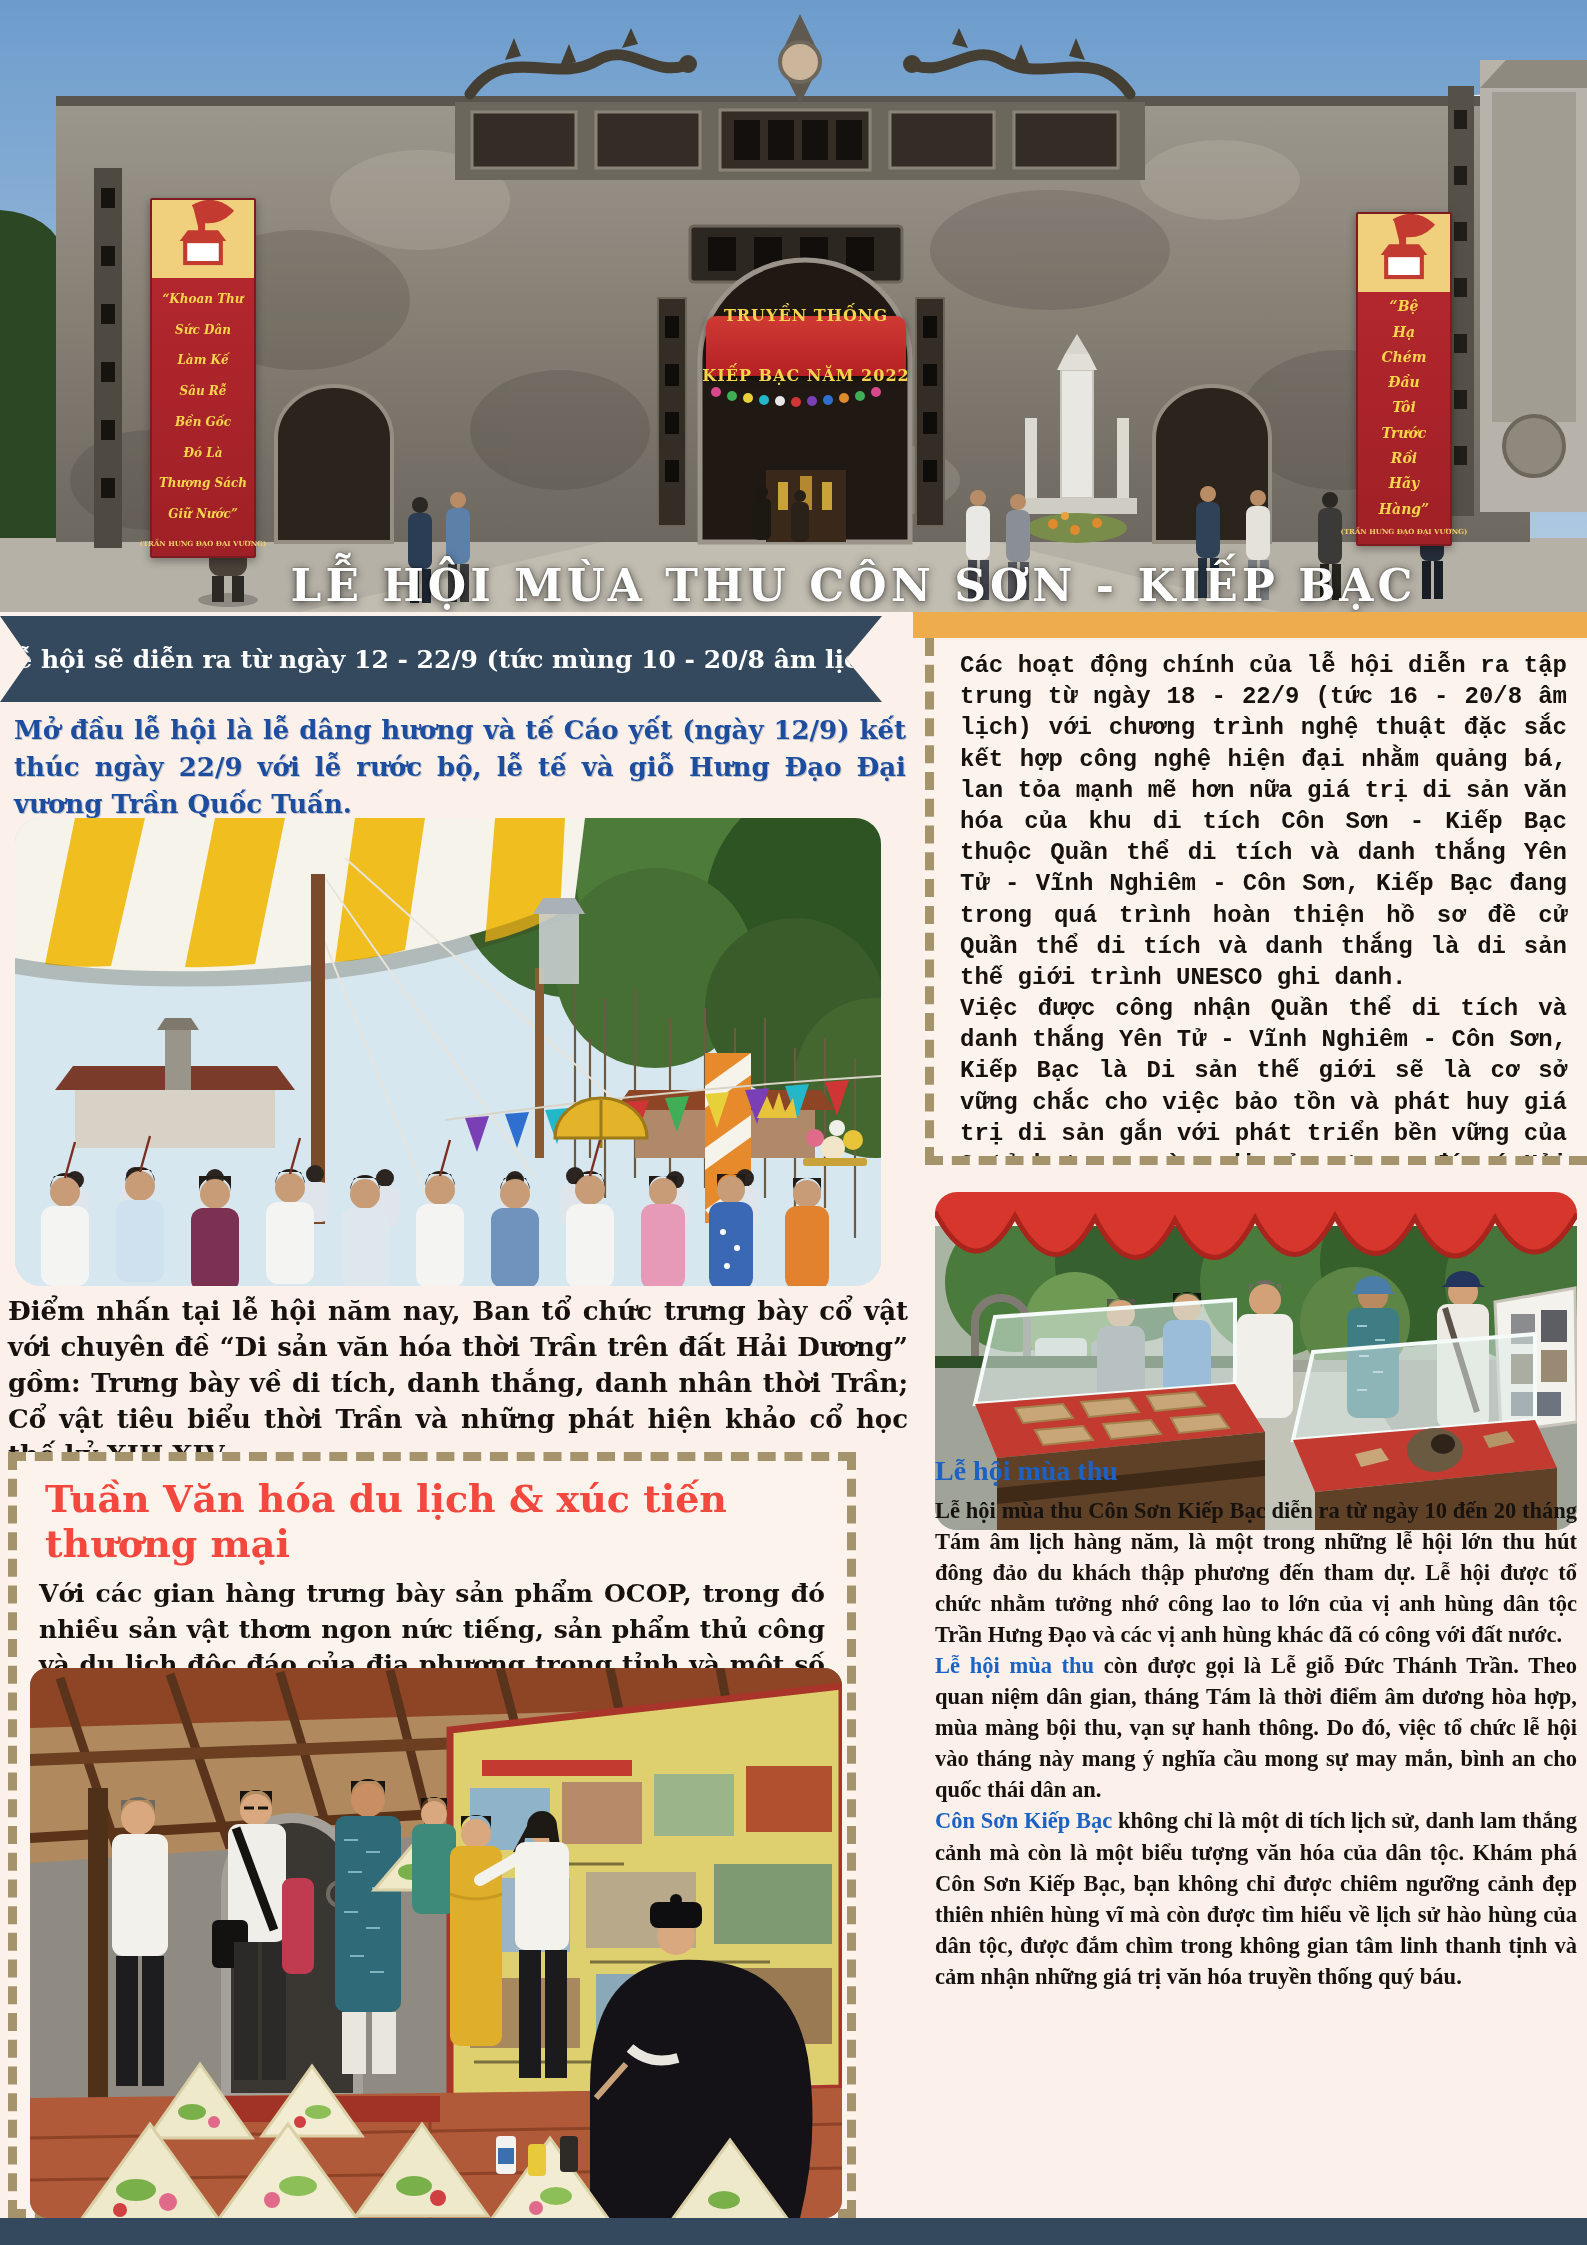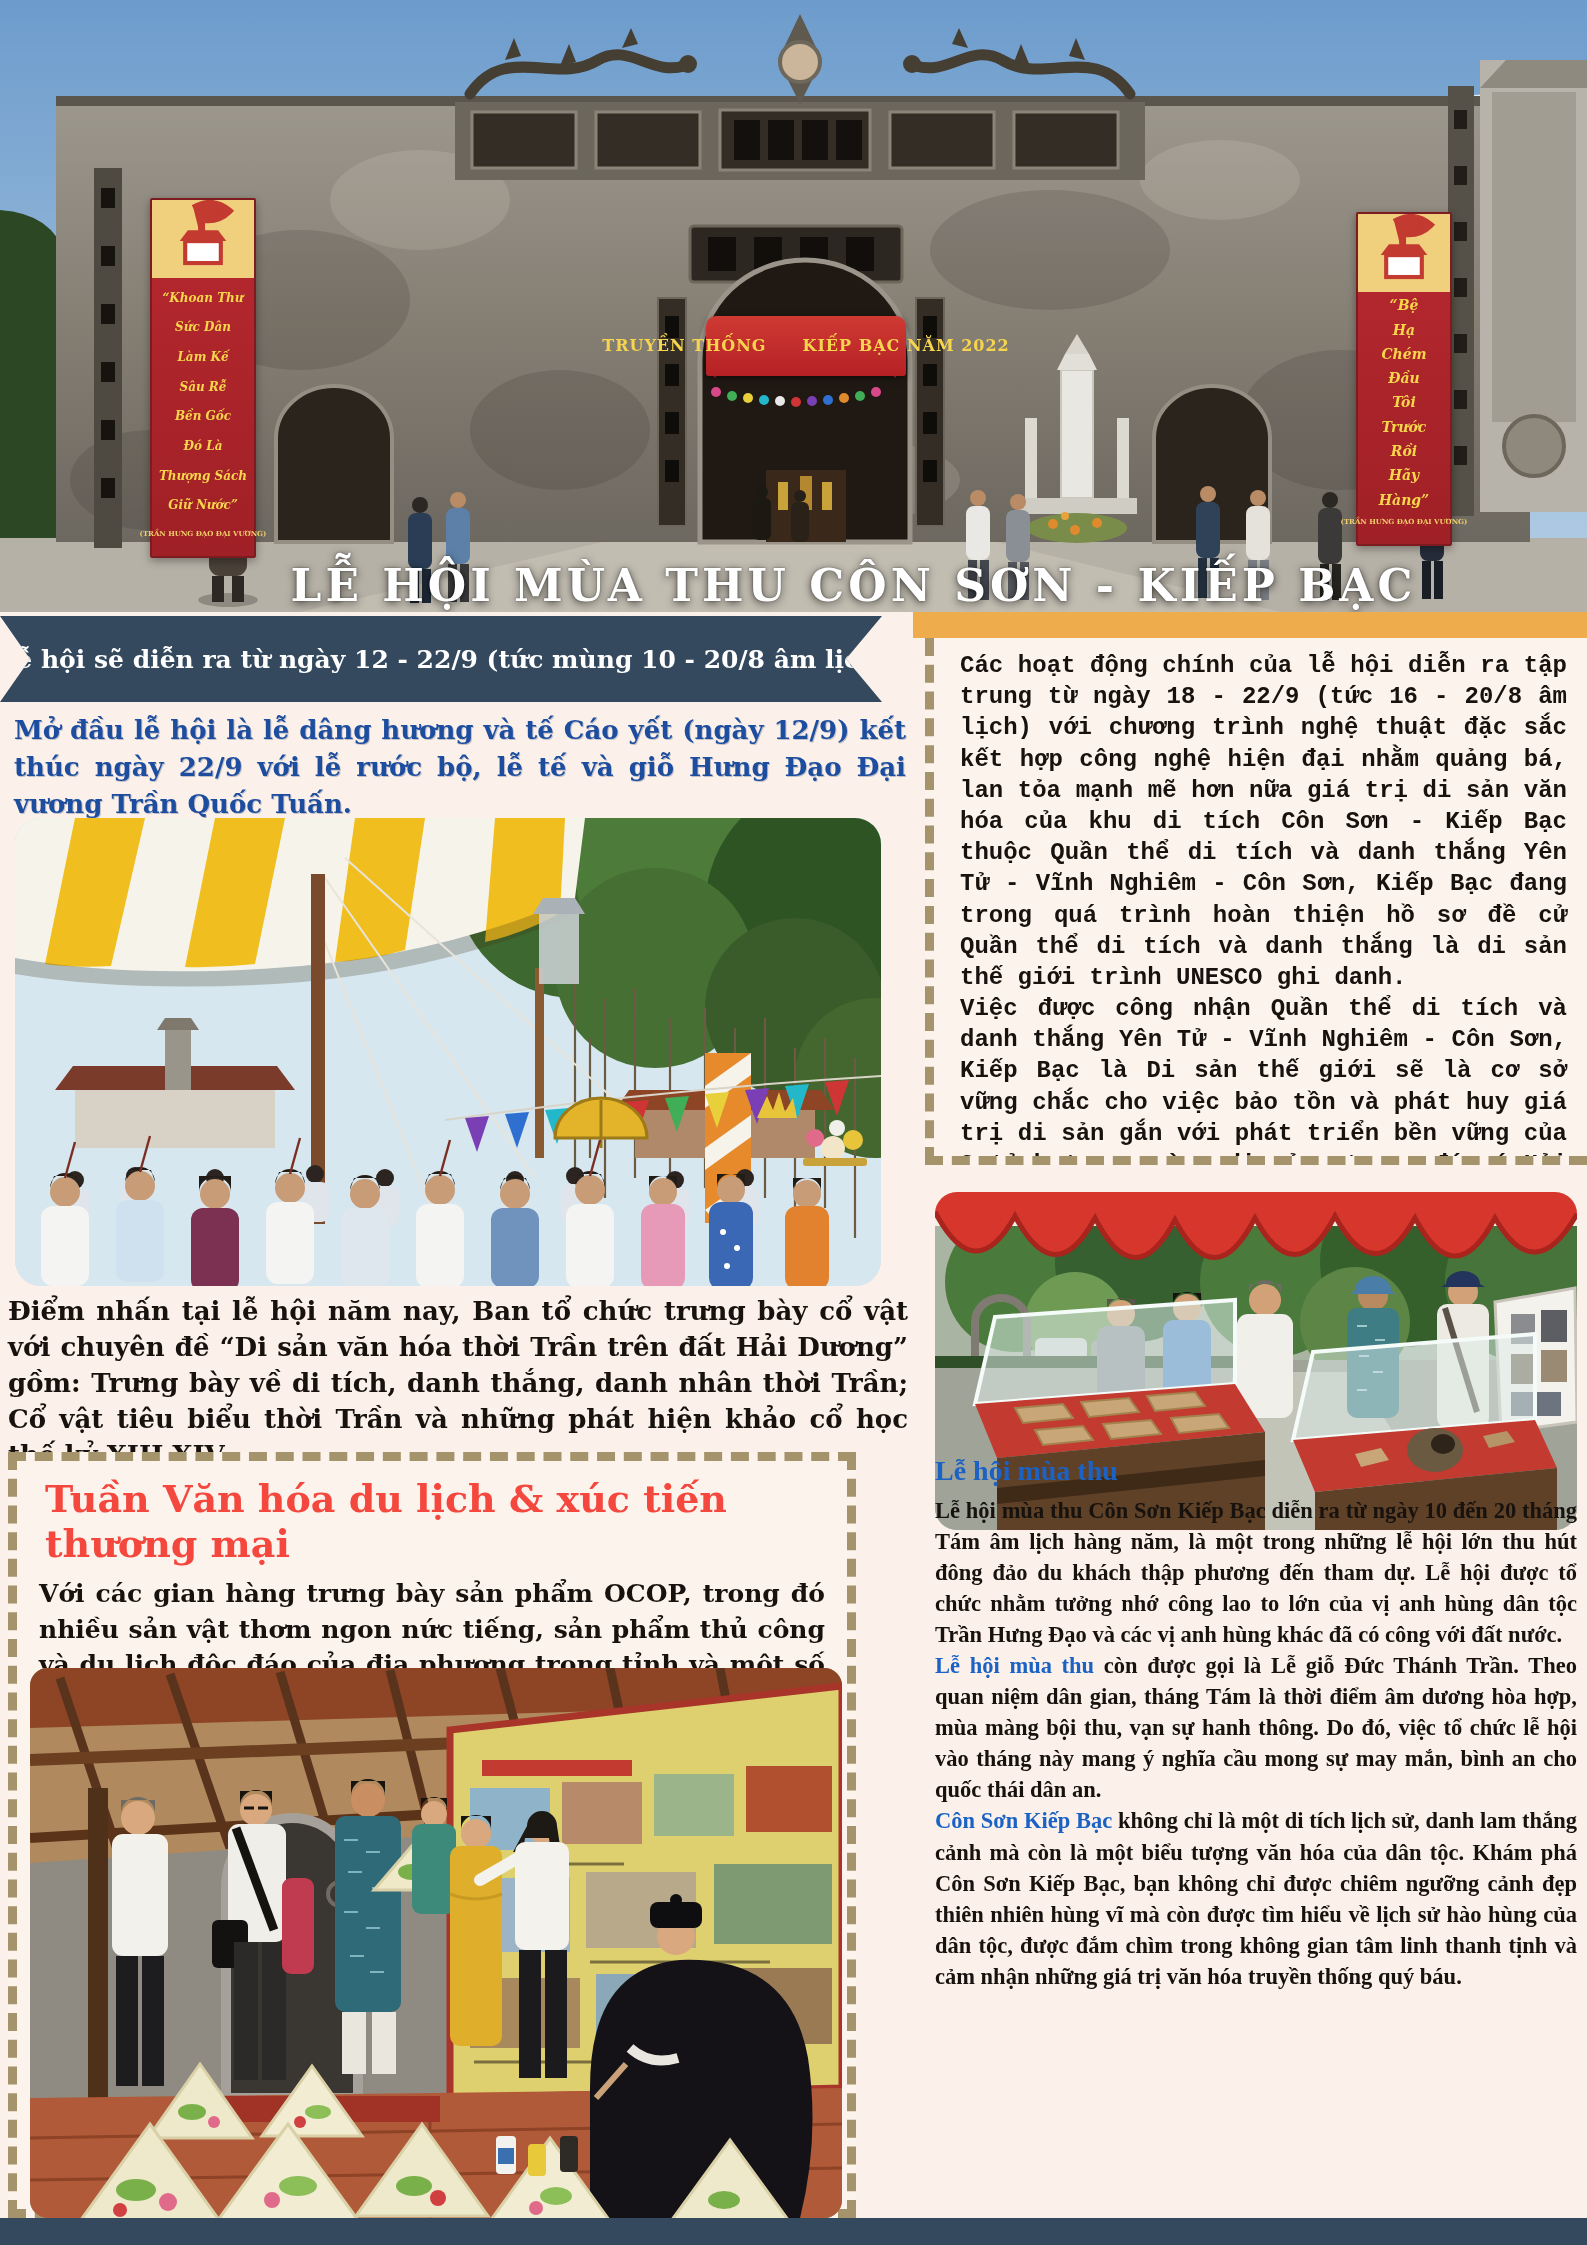--- a/index.html
+++ b/index.html
@@ -23,25 +23,25 @@
     background:linear-gradient(180deg,#f0cf7d 0px,#f0cf7d 78px,#b2272d 78px,#9f2026 100%);
     border:2px solid #7c1b20;box-sizing:border-box;border-radius:2px;
     box-shadow:0 3px 8px rgba(0,0,0,.35);
   }
   .vb-left{left:150px;top:198px;width:106px;height:360px;}
   .vb-right{left:1356px;top:212px;width:96px;height:334px;}
   .vb-logo{height:74px;display:flex;align-items:center;justify-content:center;}
   .vb-lines{flex:1;display:flex;flex-direction:column;justify-content:space-evenly;align-items:center;
     color:#f7d64b;font-style:italic;font-size:12px;line-height:1;white-space:nowrap;}
   .vb-right .vb-lines{font-size:14px;}
-  .vb-caption{color:#f2cf6a;font-size:7px;padding:0 2px 18px;white-space:nowrap;}
+  .vb-caption{color:#f2cf6a;font-size:7px;padding:0 2px 8px;white-space:nowrap;}
   .gate-sign{
     left:706px;top:316px;width:200px;height:60px;border-radius:10px 10px 3px 3px;
     background:linear-gradient(#d03a33,#b52025);
-    display:flex;align-items:center;justify-content:center;
+    display:flex;flex-direction:column;align-items:center;justify-content:center;
     color:#f6d44d;font-size:16px;line-height:1.5;letter-spacing:1px;white-space:nowrap;
     box-shadow:0 2px 6px rgba(0,0,0,.5);
     gap:36px;
   }
   
   .ribbon{
     left:0;top:616px;width:882px;height:86px;background:var(--slate,#34495e);
     clip-path:polygon(0 0,882px 0,846px 43px,882px 86px,0 86px,30px 43px);
     display:flex;align-items:center;justify-content:center;
     color:#fff;font-size:25px;padding-left:6px;box-sizing:border-box;white-space:nowrap;

